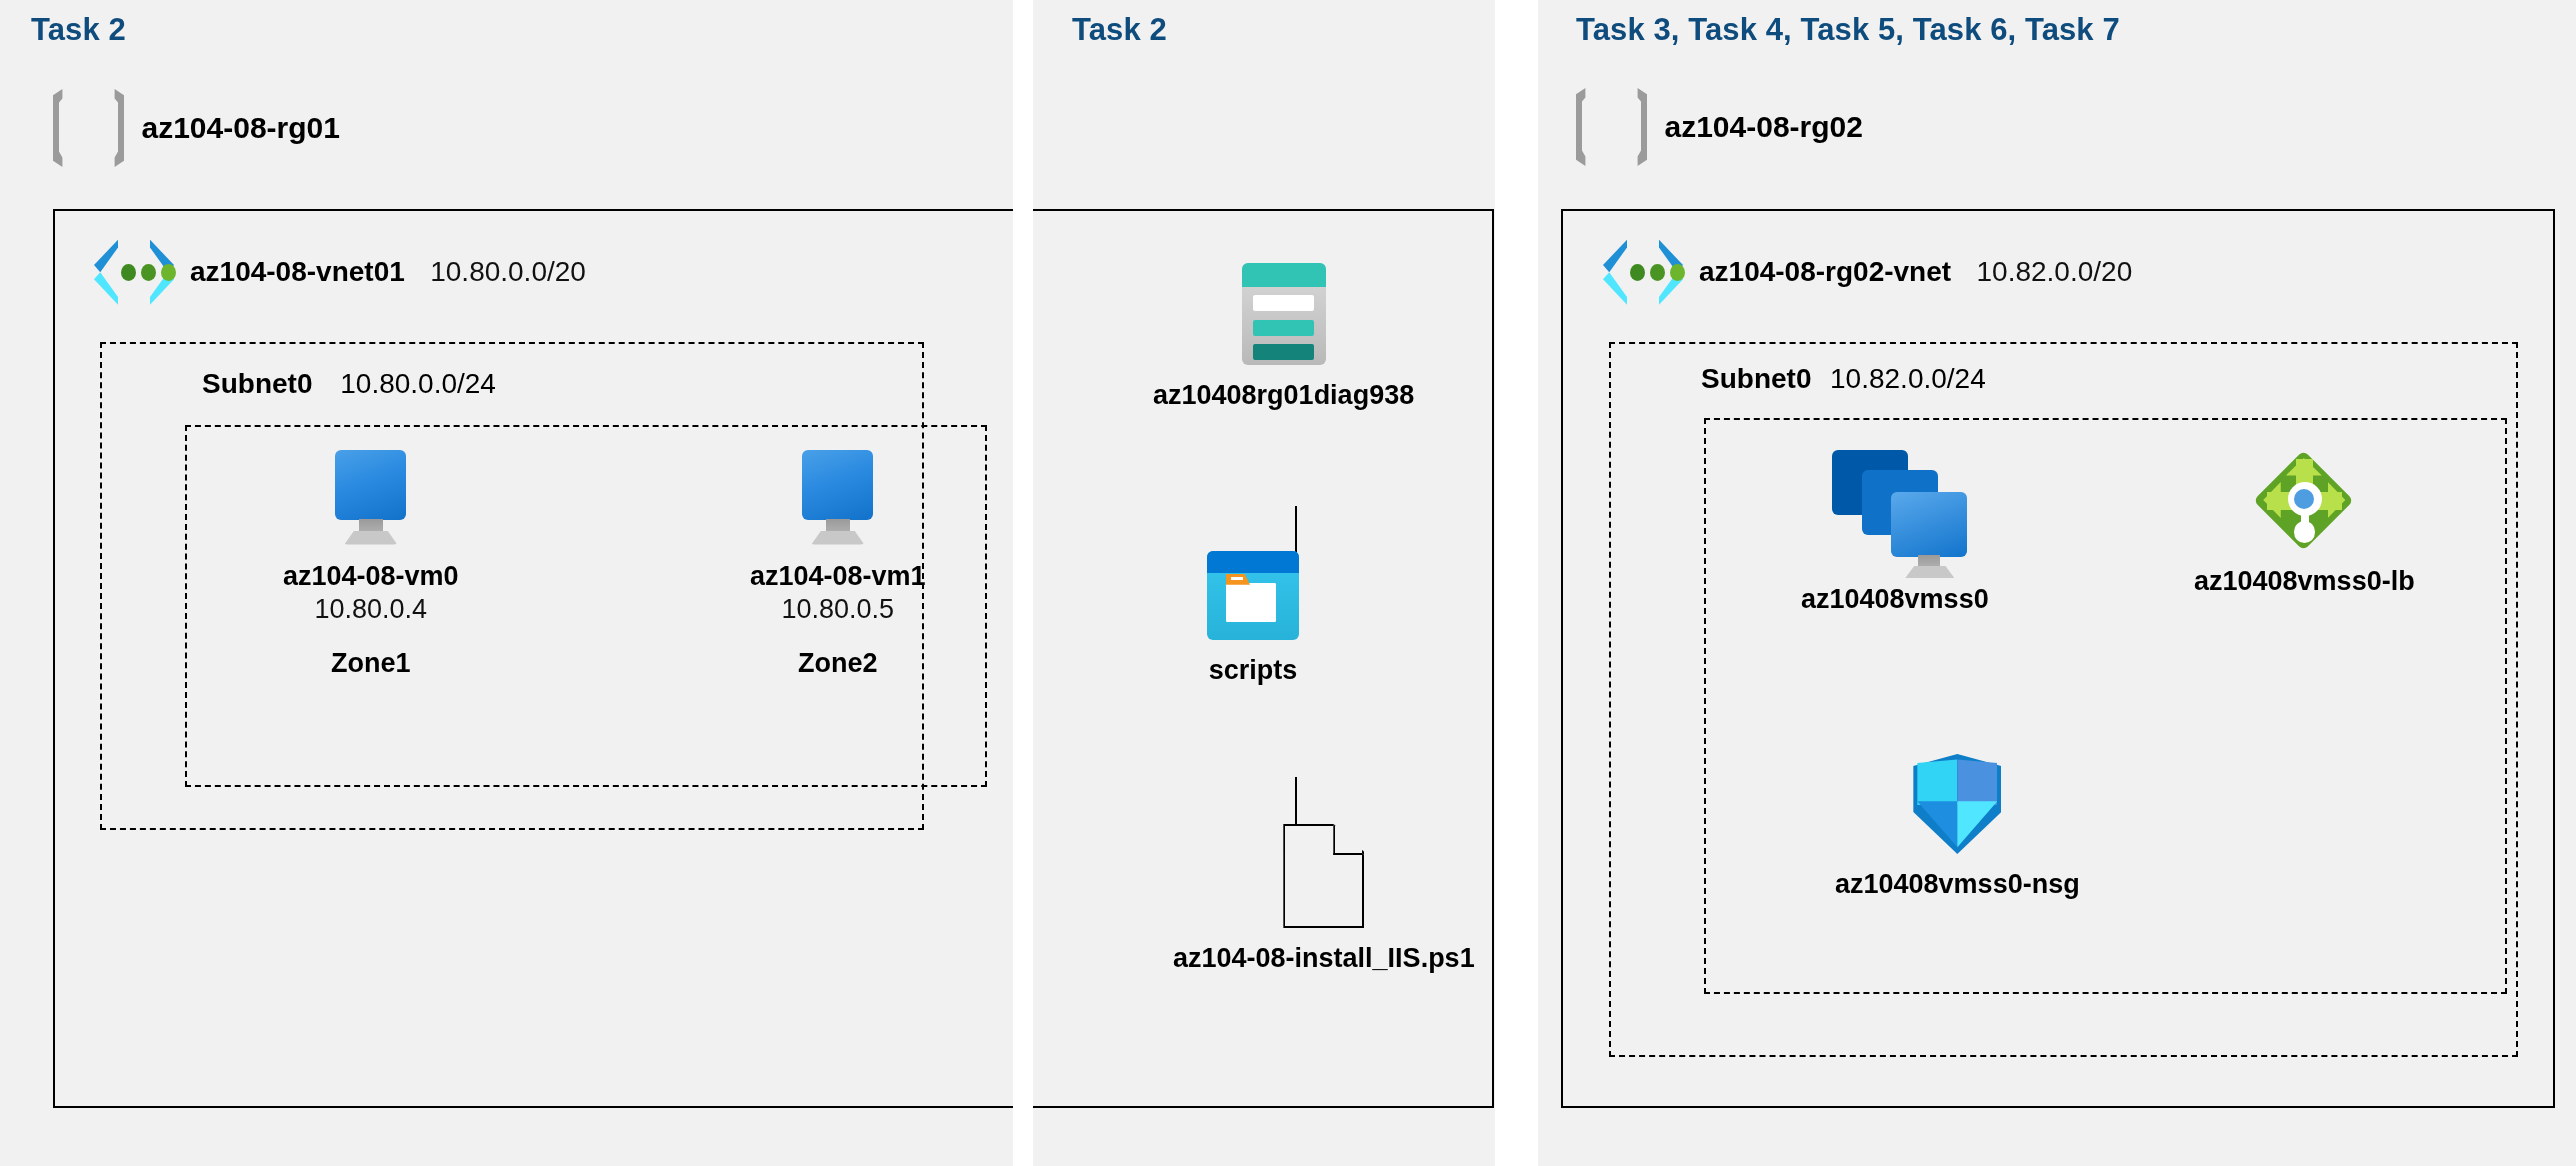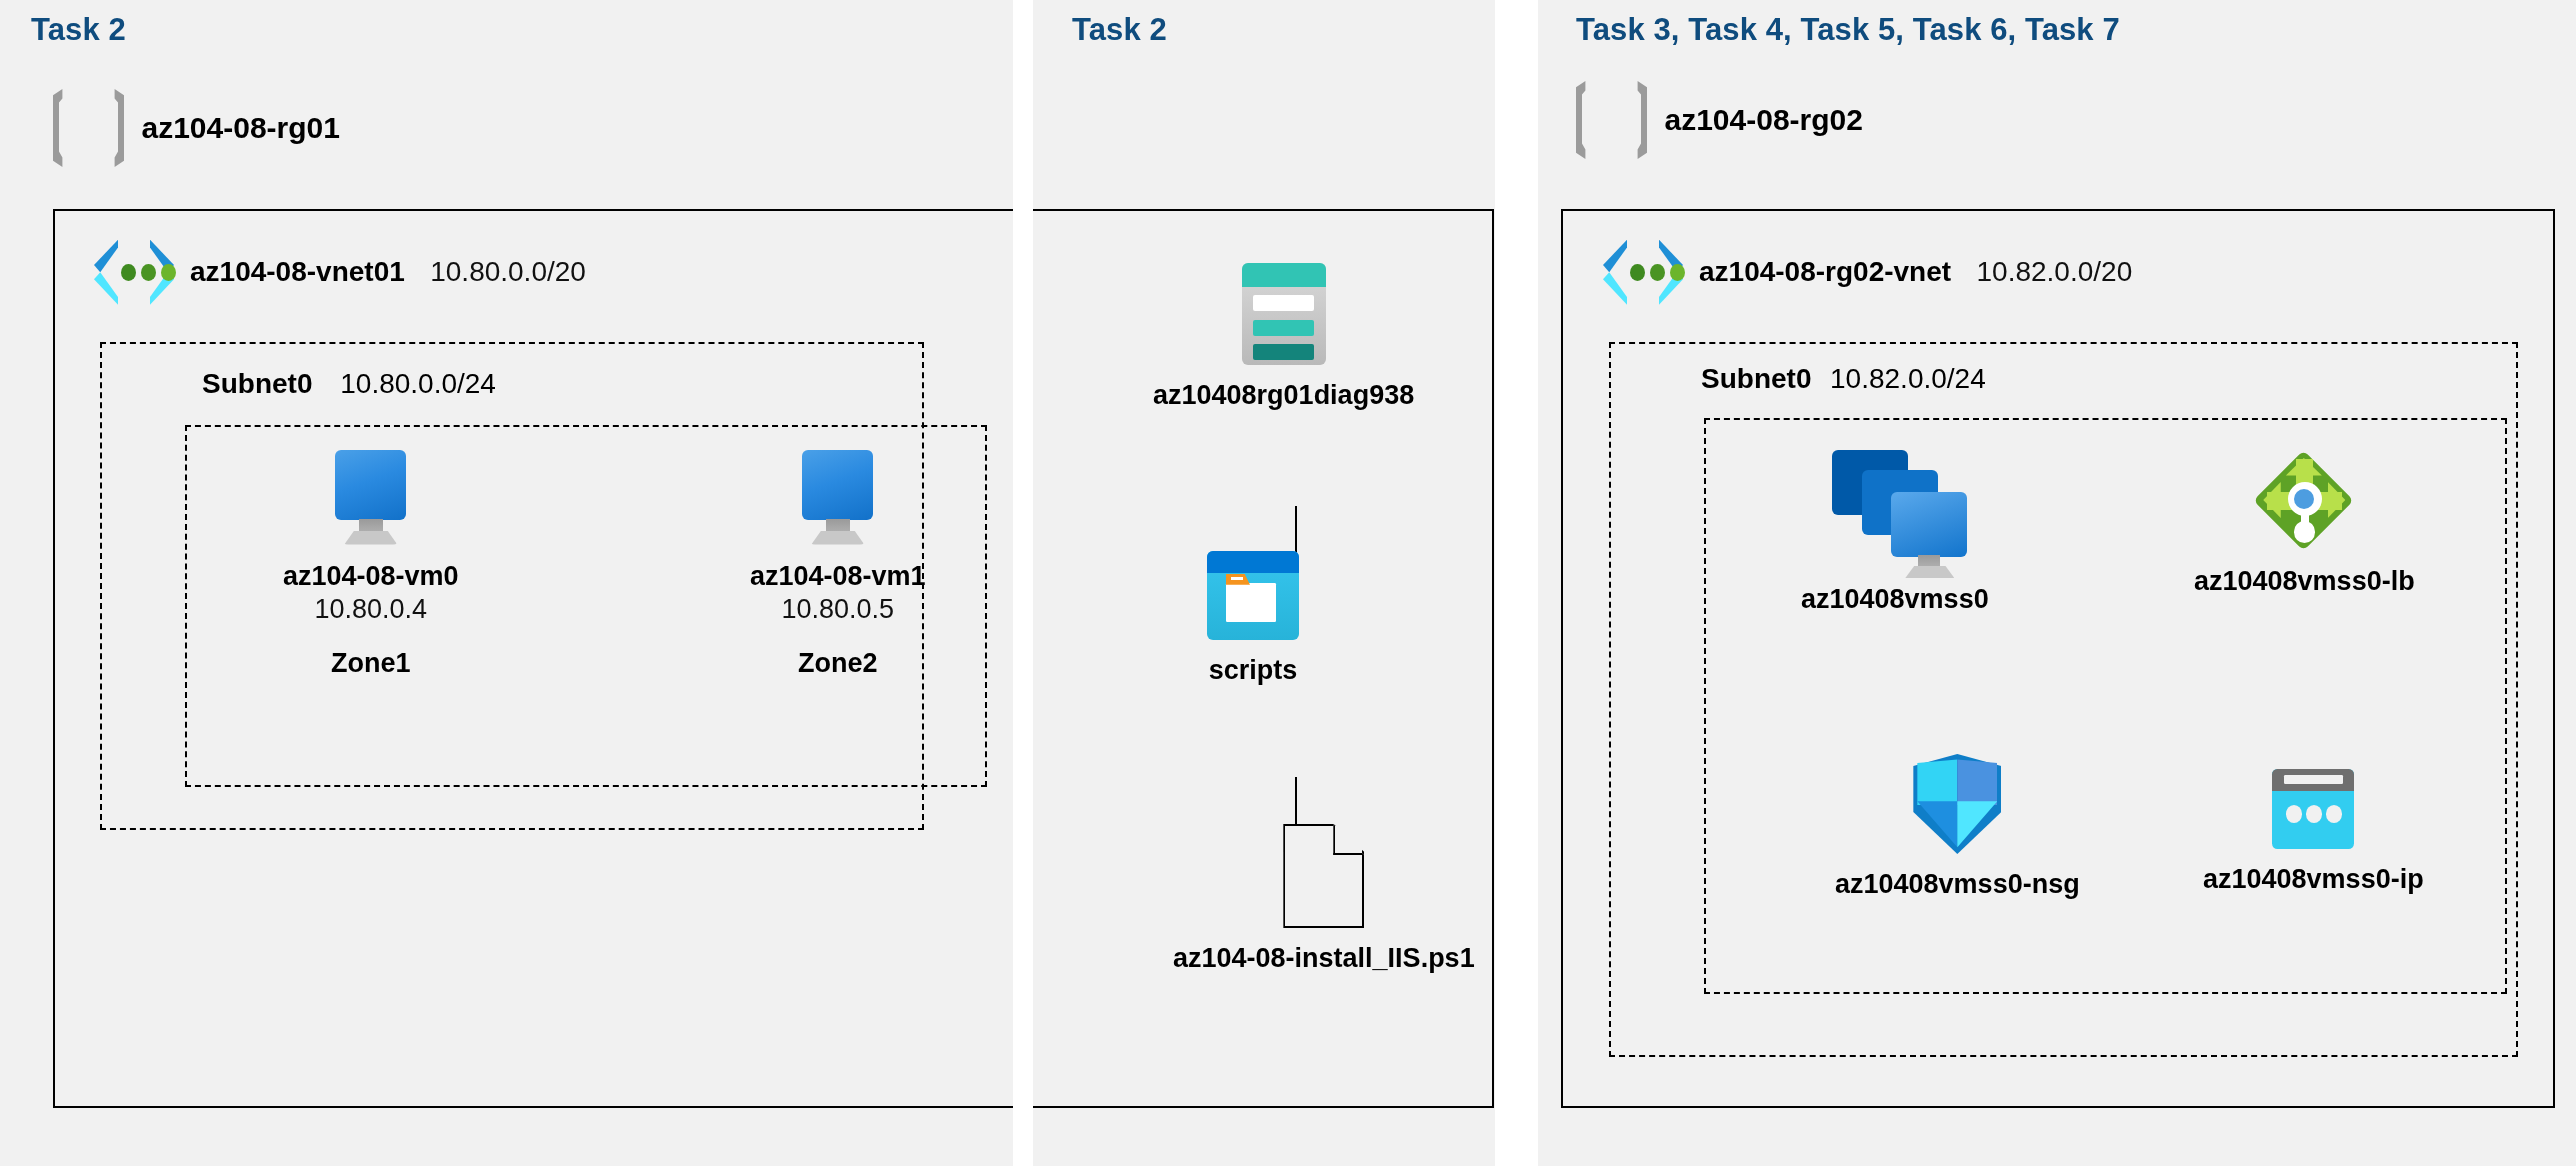--- a/index.html
+++ b/index.html
@@ -14,21 +14,21 @@
   #panel-task3{left:1538px;top:0;width:1038px;height:1166px;}
 
   .task-label{position:absolute;color:#0f4c7e;font-weight:bold;font-size:31px;letter-spacing:0.1px;white-space:nowrap;}
   #task1-label{left:31px;top:12px;}
   #task2-label{left:1072px;top:12px;}
   #task3-label{left:1576px;top:12px;}
 
   
   .rg-row{position:absolute;display:flex;align-items:center;gap:17.5px;}
   #rg01-row{left:53px;top:89px;}
-  #rg02-row{left:1576px;top:81px;}
+  #rg02-row{left:1576px;top:88px;}
   .rg-name{font-size:30px;font-weight:bold;color:#000;white-space:nowrap;}
 
   
   .vnet-box{position:absolute;border:2.7px solid #000;background:transparent;box-sizing:border-box;}
   #vnet01-box{left:53px;top:209px;width:1441px;height:899px;}
   #vnet02-box{left:1561px;top:209px;width:994px;height:899px;}
 
   
   .seam{position:absolute;background:#ffffff;z-index:6;}
   #seam1{left:1013px;top:0;width:19.6px;height:1166px;}
@@ -384,28 +384,18 @@
     <span class="ico nsg-ico">
       <span class="sh"></span>
       <span class="q q1"></span>
         <span class="q q2"></span>
         <span class="q q3"></span>
         <span class="q q4"></span>
     </span>
     <span class="nlabel">az10408vmss0-nsg</span>
   </div>
 
-  <div class="node" id="node-ip">
-    <span class="ico ip-ico">
-      <span class="hd"></span>
-        <span class="hdbar"></span>
-      <span class="dt dt1"></span>
-        <span class="dt dt2"></span>
-        <span class="dt dt3"></span>
-    </span>
-    <span class="nlabel">az10408vmss0-ip</span>
-  </div>
 
   <div class="seam" id="seam1"></div>
   <div class="seam" id="seam2"></div>
 
 </div>
 
 
 </body></html>

